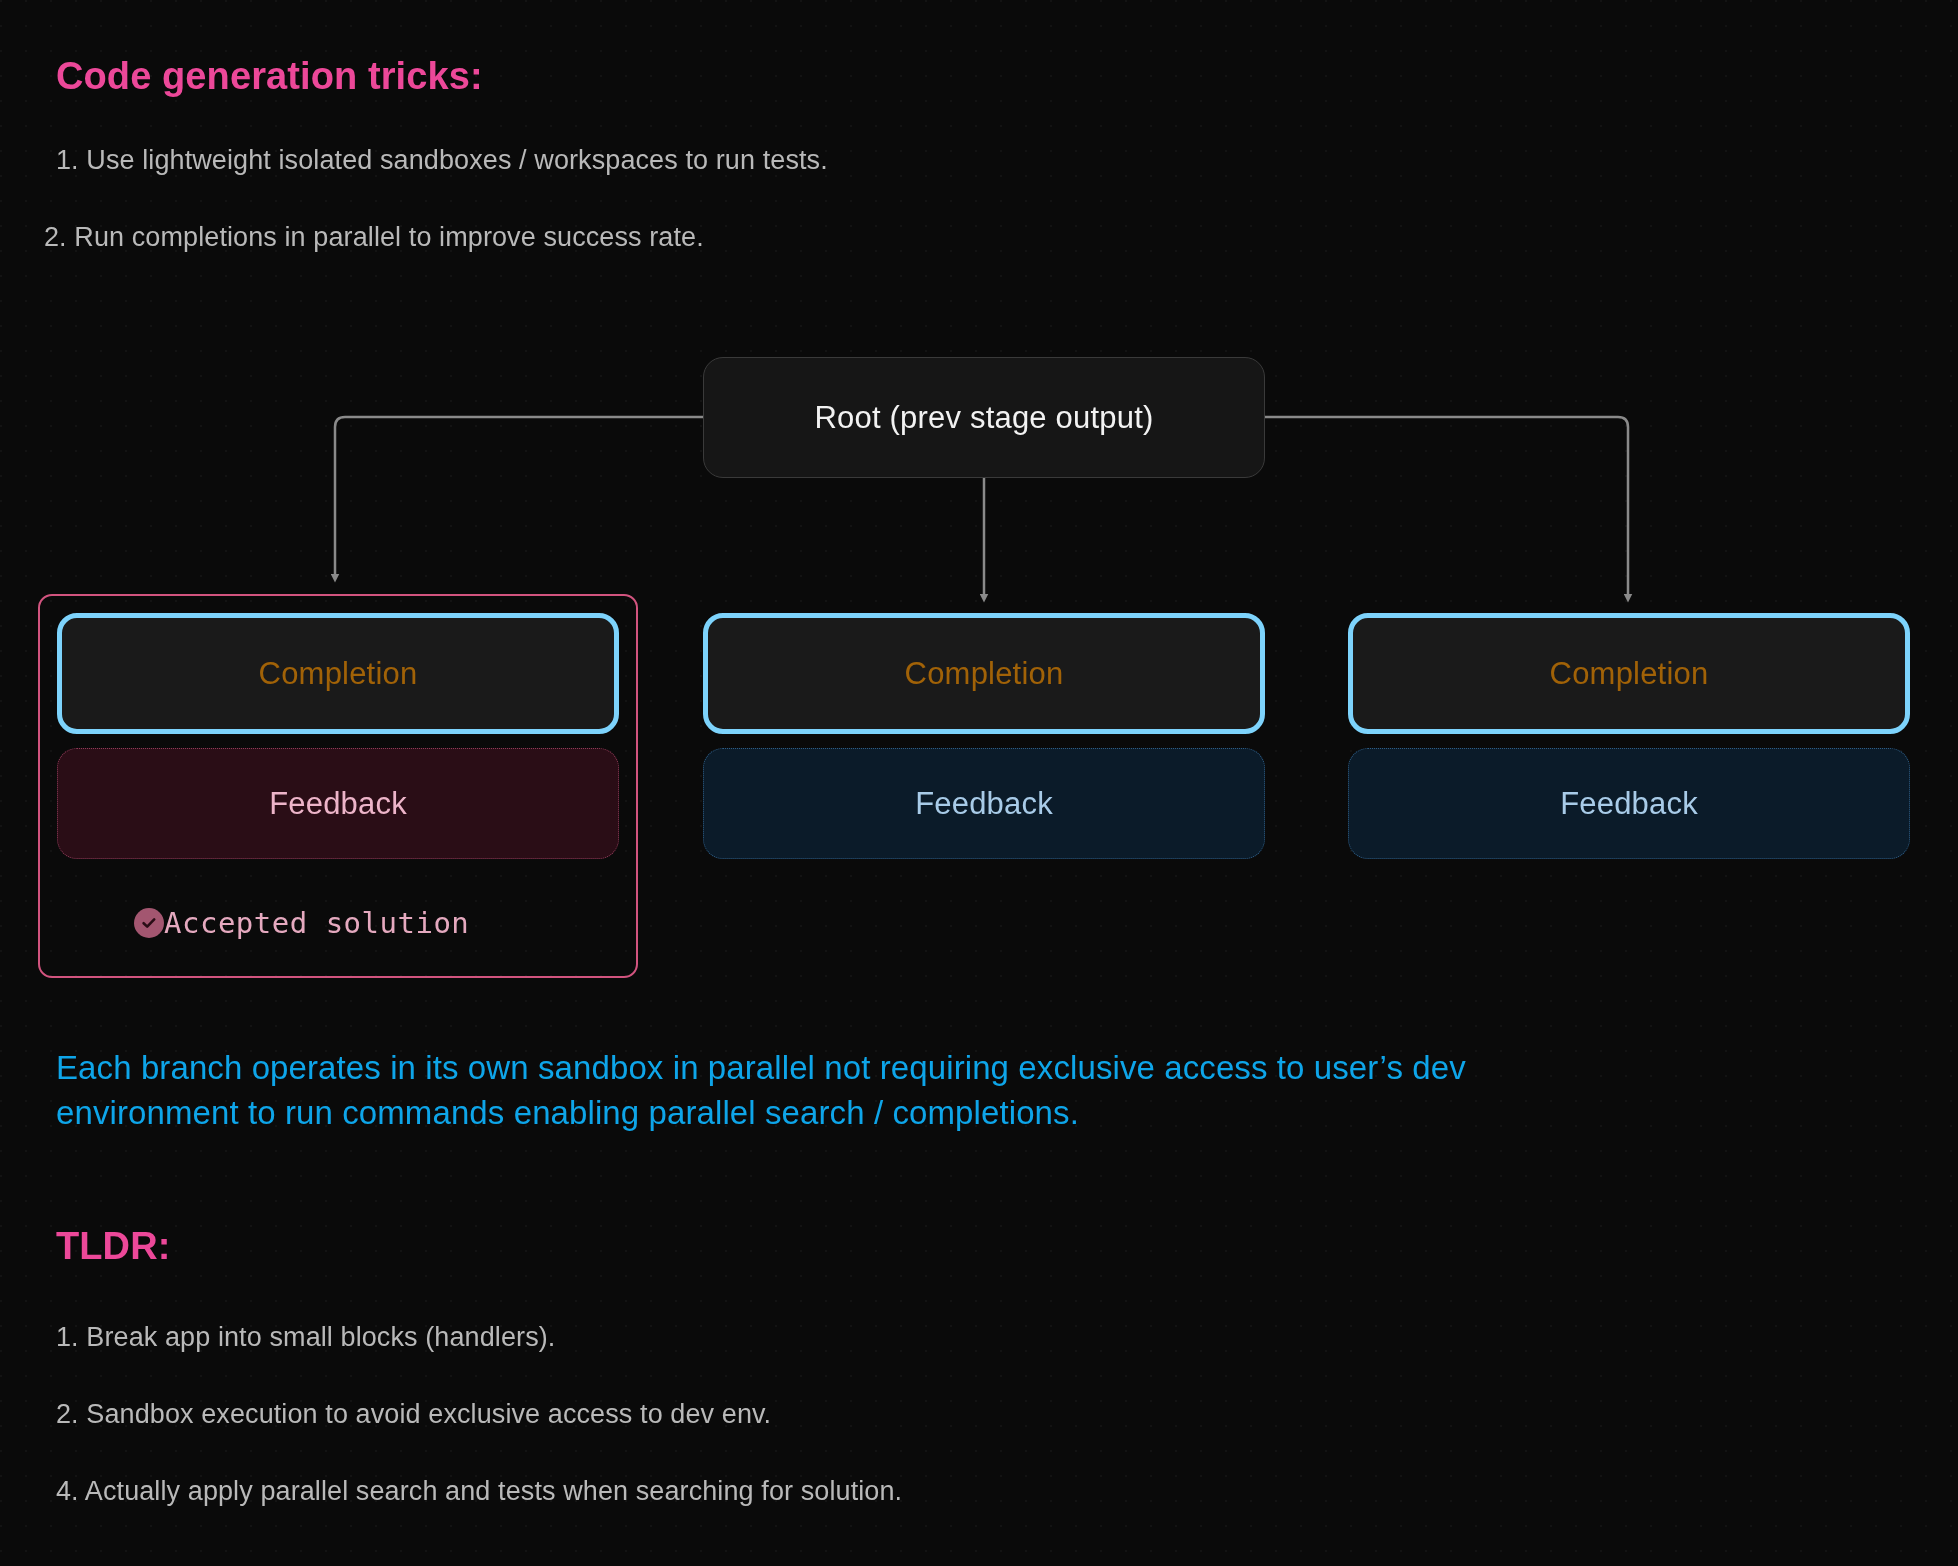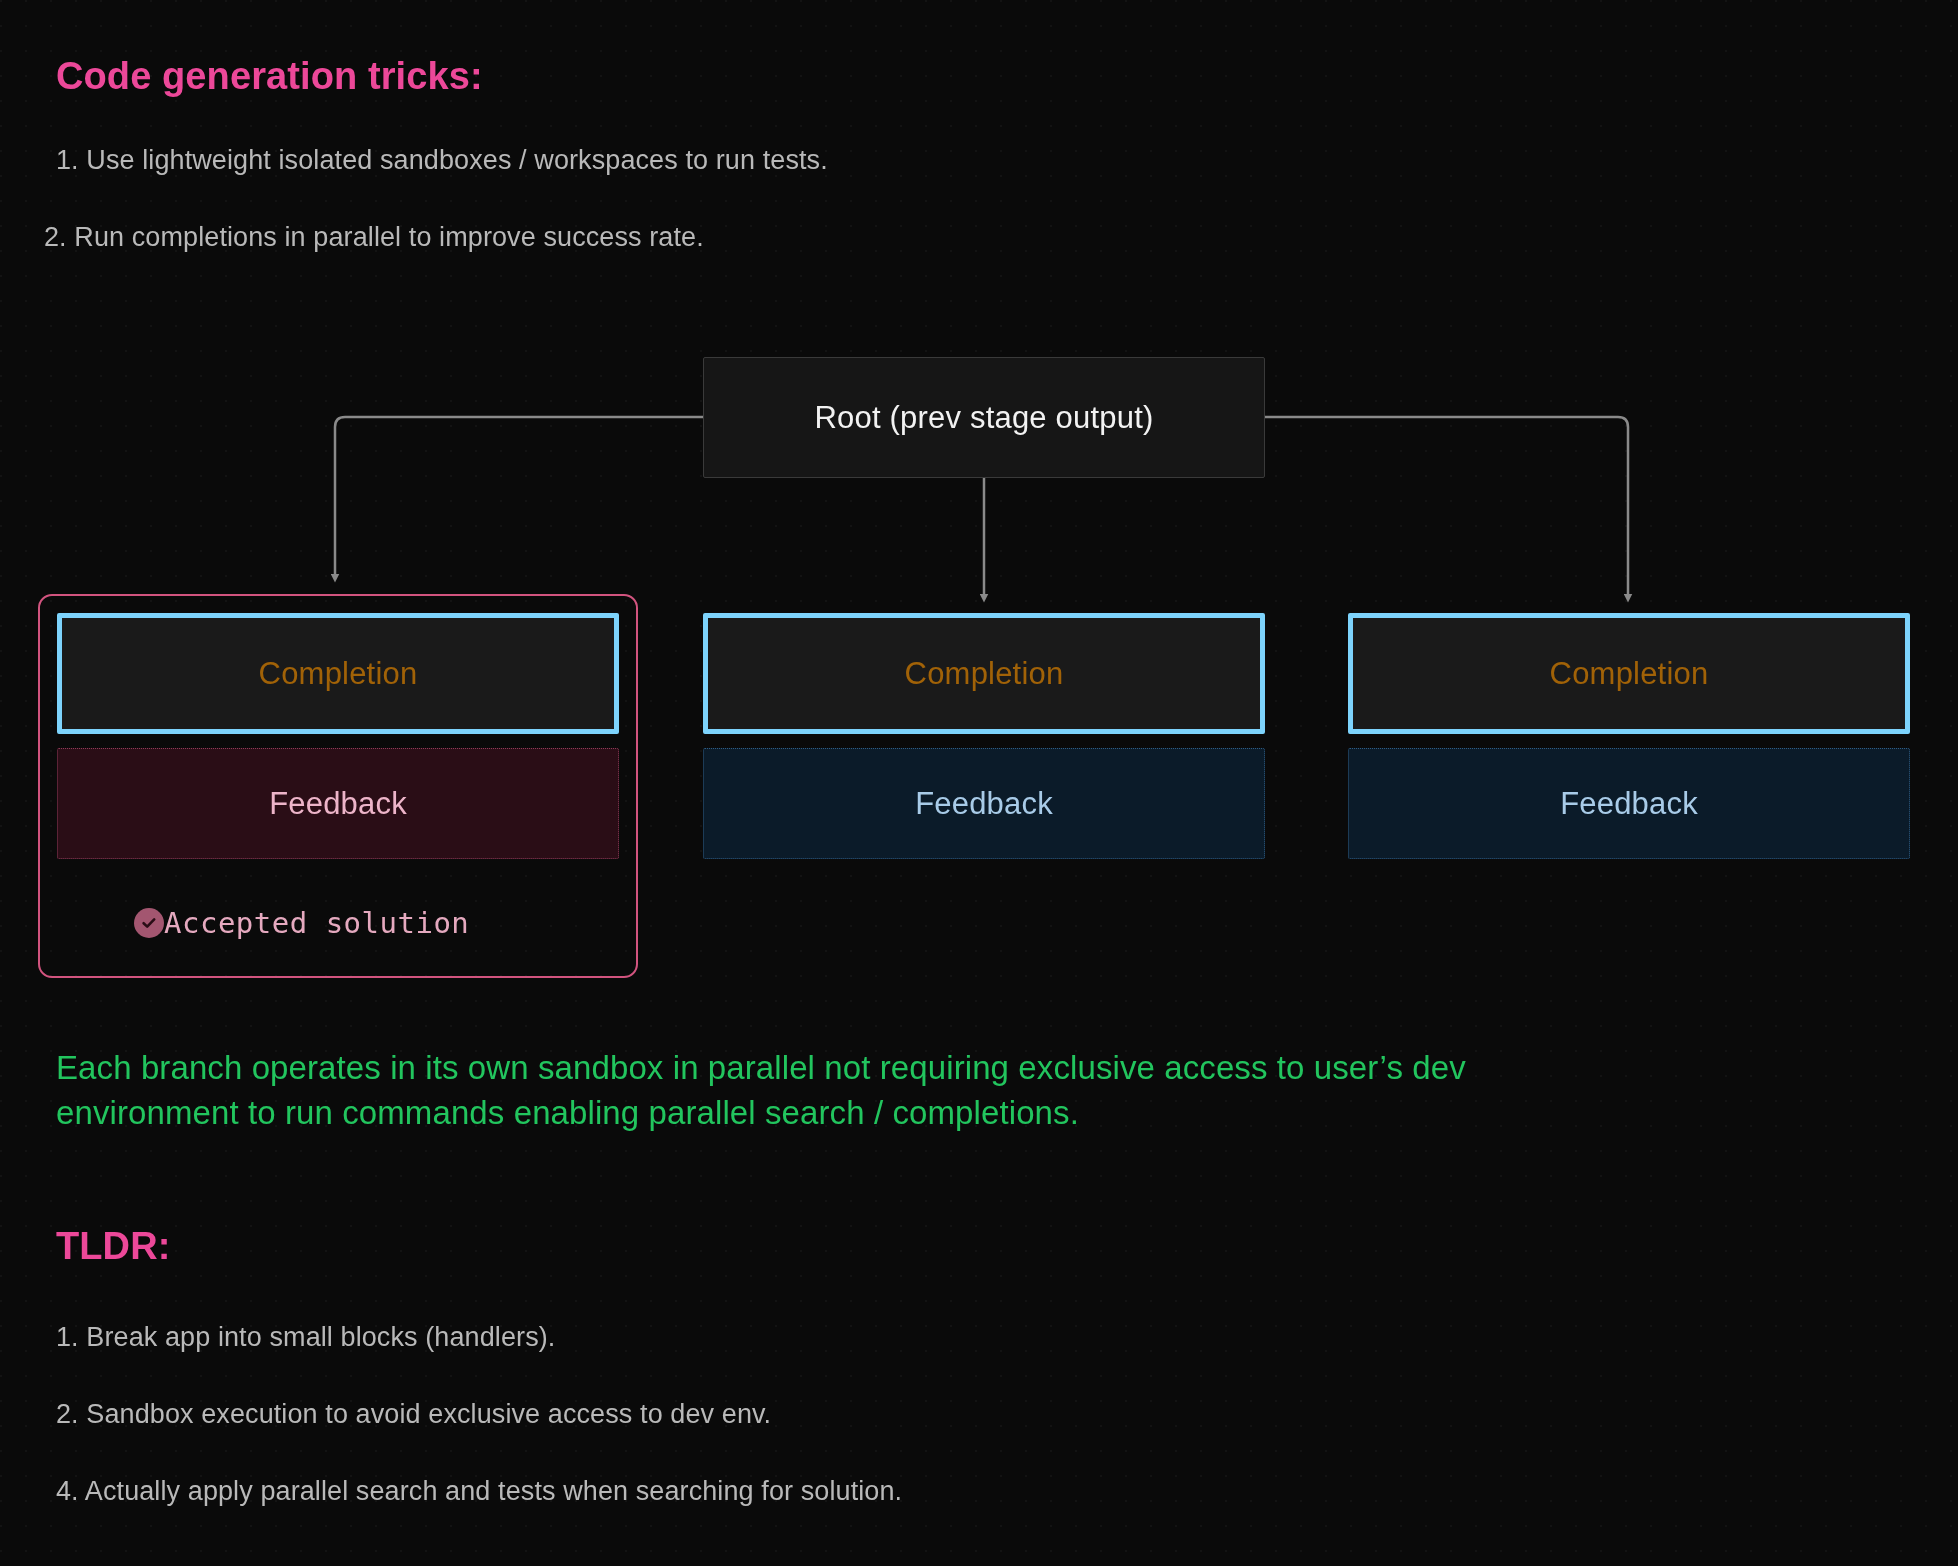--- a/index.html
+++ b/index.html
@@ -35,21 +35,21 @@
     font-size: 27px;
     font-weight: 400;
     color: #b9b9b9;
     white-space: nowrap;
     letter-spacing: 0.1px;
   }
   .para {
     position: absolute;
     font-size: 33px;
     font-weight: 400;
-    color: #22c55e;
+    color: #0ea5e9;
     line-height: 1.35;
     letter-spacing: 0.1px;
   }
 
   #heading-tricks  { left: 56px;  top: 55px; }
   #trick-1         { left: 56px;  top: 145px; }
   #trick-2         { left: 44px;  top: 222px; text-align: center; }
   #para-sandbox    { left: 56px;  top: 1046px; width: 1600px; }
   #heading-tldr    { left: 56px;  top: 1225px; }
   #tldr-1          { left: 44px;  top: 1322px; margin-left: 12px; }
@@ -69,21 +69,21 @@
     left: 0; top: 0;
     width: 1958px;
     height: 1566px;
   }
 
   .node {
     position: absolute;
     display: flex;
     align-items: center;
     justify-content: center;
-    border-radius: 2px;
+    border-radius: 20px;
     font-size: 31px;
     letter-spacing: 0.2px;
   }
 
   
   #root-node {
     left: 703px; top: 357px;
     width: 562px; height: 121px;
     background: #161616;
     border: 1px solid #3a3a3a;

